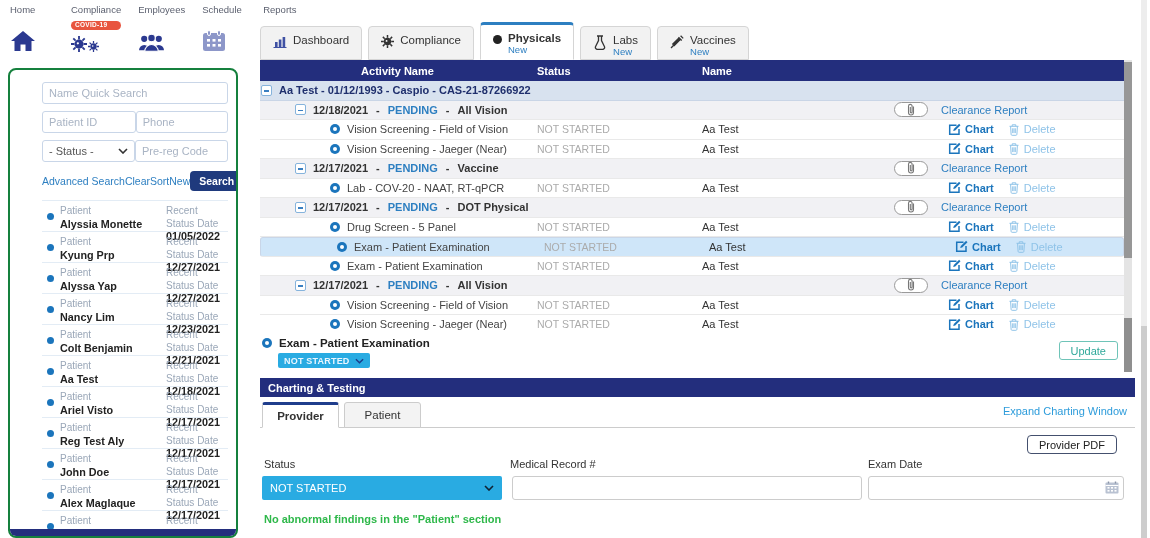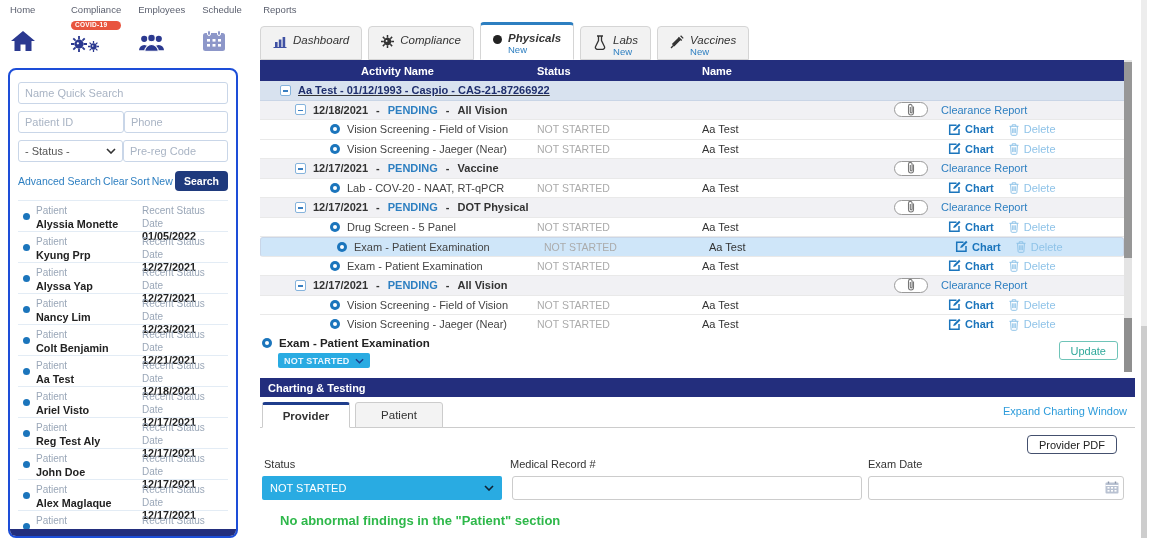--- a/index.html
+++ b/index.html
@@ -14,21 +14,21 @@
              height:48px; min-width:44px; cursor:pointer; }
   .navlabel { font-size:9.5px; color:#5a5f6e; }
   .navbadge { background:#e8553f; color:#fff; font-size:6.5px; font-weight:bold; line-height:1;
               padding:1.5px 4px; border-radius:5px; letter-spacing:.3px; }
   .navic { color:#2b3990; }
   .navic.light { color:#8d97c9; }
   .virus2 { display:flex; align-items:flex-end; gap:1px; }
 
   
   .sidebar { position:absolute; left:8px; top:68px; width:230px; height:470px; background:#fff;
-             border:2px solid #1d4ed8; border-radius:8px; overflow:hidden; }
+             border:2px solid #15803d; border-radius:8px; overflow:hidden;padding-left:24px; }
   .sb-inner { padding:12px 8px 0 8px; }
   .sb-input { width:100%; height:22px; border:1px solid #c9d6e8; border-radius:3px; font-size:11px;
               padding:0 6px; color:#333; font-family:"Liberation Sans",sans-serif; background:#fff; }
   .sb-input::placeholder { color:#a9b4c4; }
   .sb-row { display:flex; gap:0; margin-top:7px; }
   .sb-row > * { flex:1; min-width:0; }
   .sel { position:relative; display:flex; align-items:center; height:22px; border:1px solid #c9d6e8;
          border-radius:3px; padding:0 6px; color:#555; cursor:pointer; background:#fff; }
   .sel .chev { position:absolute; right:6px; color:#333; }
   .sb-links { display:flex; align-items:center; justify-content:space-between; margin-top:9px;
@@ -50,35 +50,35 @@
   
   .main { position:absolute; left:258px; top:0; width:892px; height:538px; }
 
   .tabs { position:absolute; left:2px; top:22px; display:flex; gap:6px; align-items:flex-end; }
   .tab { background:#f2f2f2; border:1px solid #d5d5d5; border-radius:4px 4px 0 0; height:34px;
          display:flex; align-items:flex-start; padding:7px 12px 0 12px; cursor:pointer; }
   .tab.active { background:#fff; border-top:3px solid #2d7fc1; border-bottom:1px solid #fff;
                 height:38px; font-weight:bold; }
   .tab-ic { margin-right:6px; margin-top:1px; color:#333; }
   .tab-tx { display:flex; flex-direction:column; line-height:1.15; }
-  .tab-label { font-size:11.5px; color:#333;font-style:italic; }
+  .tab-label { font-size:11.5px; color:#333; }
   .tab-sub { font-size:9.5px; color:#2d7fc1; font-weight:normal; }
 
   
   .tbl { position:absolute; left:2px; top:60px; width:864px; height:271px; overflow:hidden; }
   .thead, .trow { display:grid; grid-template-columns:275px 165px 190px 1fr; align-items:center; }
   .thead { height:21px; background:#232e7d; color:#fff; font-weight:bold; font-size:11px; }
   .thead .h1 { text-align:center; }
   .thead .h2, .thead .h3 { padding-left:2px; }
   .trow { height:19.5px; background:#fff; border-bottom:1px solid #e9e9e9; cursor:default; }
   .trow.pgrp { background:#d8e2ef; border-bottom-color:#c9d5e6; }
   .trow.grp  { background:#f1f1f4; }
   .trow.sel  { background:#cfe6f9; }
   .c1 { display:flex; align-items:center; gap:7px; overflow:hidden; white-space:nowrap; }
-  .pgrp .c1 { padding-left:20px;text-decoration:underline; }
+  .pgrp .c1 { padding-left:1px; }
   .grp  .c1 { padding-left:35px; }
   .act  .c1 { padding-left:70px; }
   .minus { width:11px; height:11px; border:1px solid #85b3dc; border-radius:2px; background:#fff;
            position:relative; flex:0 0 auto; cursor:pointer; }
   .minus::after { content:""; position:absolute; left:2px; top:4.5px; width:5px; height:1.5px;
                   background:#3a7fc1; }
   .tgt { width:10px; height:10px; border-radius:50%; background:#1b75bc; position:relative; flex:0 0 auto; }
   .tgt::after { content:""; position:absolute; left:3px; top:3px; width:4px; height:4px;
                 border-radius:50%; background:#fff; }
   .ptext { font-weight:bold; color:#1f2f6d; font-size:11px; }
@@ -113,21 +113,21 @@
   .update-btn { position:absolute; right:6px; top:10px; background:#fff; border:1px solid #6fc4b8;
                 color:#2fa89a; border-radius:3px; padding:2.5px 11px; font-size:11px; cursor:pointer;
                 font-family:"Liberation Sans",sans-serif; }
 
   
   .chart-hdr { position:absolute; left:2px; top:378px; width:875px; height:19px; background:#232e7d;
                color:#fff; font-weight:bold; font-size:11px; display:flex; align-items:center;
                padding-left:8px; }
   .chart-body { position:absolute; left:2px; top:397px; width:875px; height:141px; background:#fff; }
   .ptabs { position:absolute; left:2px; top:5px; display:flex; gap:5px; z-index:2; }
-  .ptab { width:88px; height:26px; background:#f3f3f3; border:1px solid #ccc; border-radius:3px 3px 0 0;
+  .ptab { width:77px; height:26px; background:#f3f3f3; border:1px solid #ccc; border-radius:3px 3px 0 0;
           display:flex; align-items:center; justify-content:center; font-size:11.5px; color:#333;
           cursor:pointer; }
   .ptab.active { background:#fff; border-top:3px solid #1f3d8c; border-bottom-color:#fff; font-weight:bold; }
   .ptab-line { position:absolute; left:0; right:0; top:30px; border-bottom:1px solid #ccc; }
   .expand-link { position:absolute; right:8px; top:8px; color:#2d9cdb; font-size:11px; cursor:pointer; }
   .pdf-btn { position:absolute; right:18px; top:38px; background:#fff; border:1px solid #44506e;
              border-radius:4px; padding:2.5px 11px; font-size:11px; color:#222; cursor:pointer;
              font-family:"Liberation Sans",sans-serif; }
   .flabel { position:absolute; top:61px; font-size:11px; color:#333; }
   .flabel.l1 { left:4px; } .flabel.l2 { left:250px; } .flabel.l3 { left:608px; }
@@ -135,21 +135,21 @@
             border-radius:2px; display:flex; align-items:center; padding:0 8px; cursor:pointer; }
   .big-dd .txt { color:#fff; font-size:11px; }
   .big-dd .chev { position:absolute; right:8px; color:#123; }
   .finput { position:absolute; top:79px; height:24px; border:1px solid #ccc; border-radius:3px;
             font-size:11px; padding:0 6px; color:#333; font-family:"Liberation Sans",sans-serif; }
   .finput.mrn { left:252px; width:350px; }
   .datewrap { position:absolute; left:608px; top:79px; width:256px; height:24px; }
   .datewrap input { width:100%; height:24px; border:1px solid #ccc; border-radius:3px; font-size:11px;
                     padding:0 24px 0 6px; font-family:"Liberation Sans",sans-serif; }
   .datewrap .calic { position:absolute; right:5px; top:5px; color:#8a94a8; cursor:pointer; }
-  .note { position:absolute; left:20px; top:116px; font-size:13px; font-weight:bold; color:#2eb84a; }
+  .note { position:absolute; left:4px; top:116px; font-size:11px; font-weight:bold; color:#2eb84a; }
 
   .pagebar { position:absolute; left:1141px; top:0; width:6px; height:538px; background:#ededed; }
   .pagebar .thumb { position:absolute; left:0; bottom:0; width:6px; height:212px; background:#cdcdcd; cursor:pointer; }
 </style>
 </head>
 <body>
 
 <svg width="0" height="0" style="position:absolute">
   <defs>
     <symbol id="i-house" viewBox="0 0 26 22">

